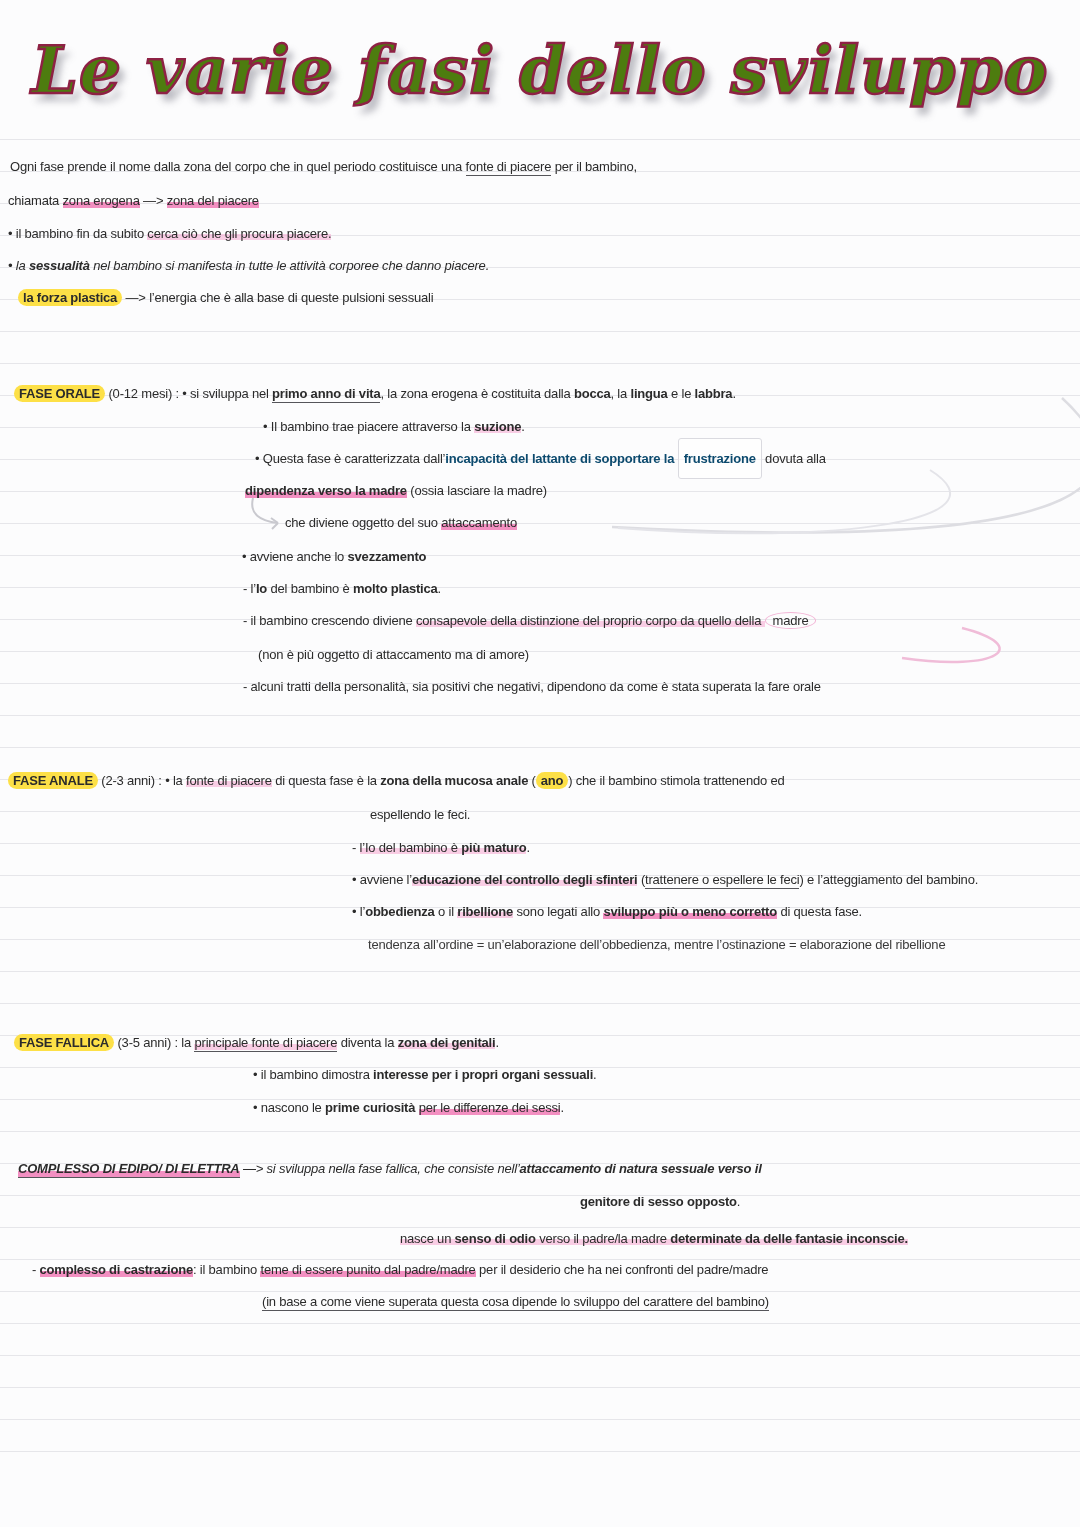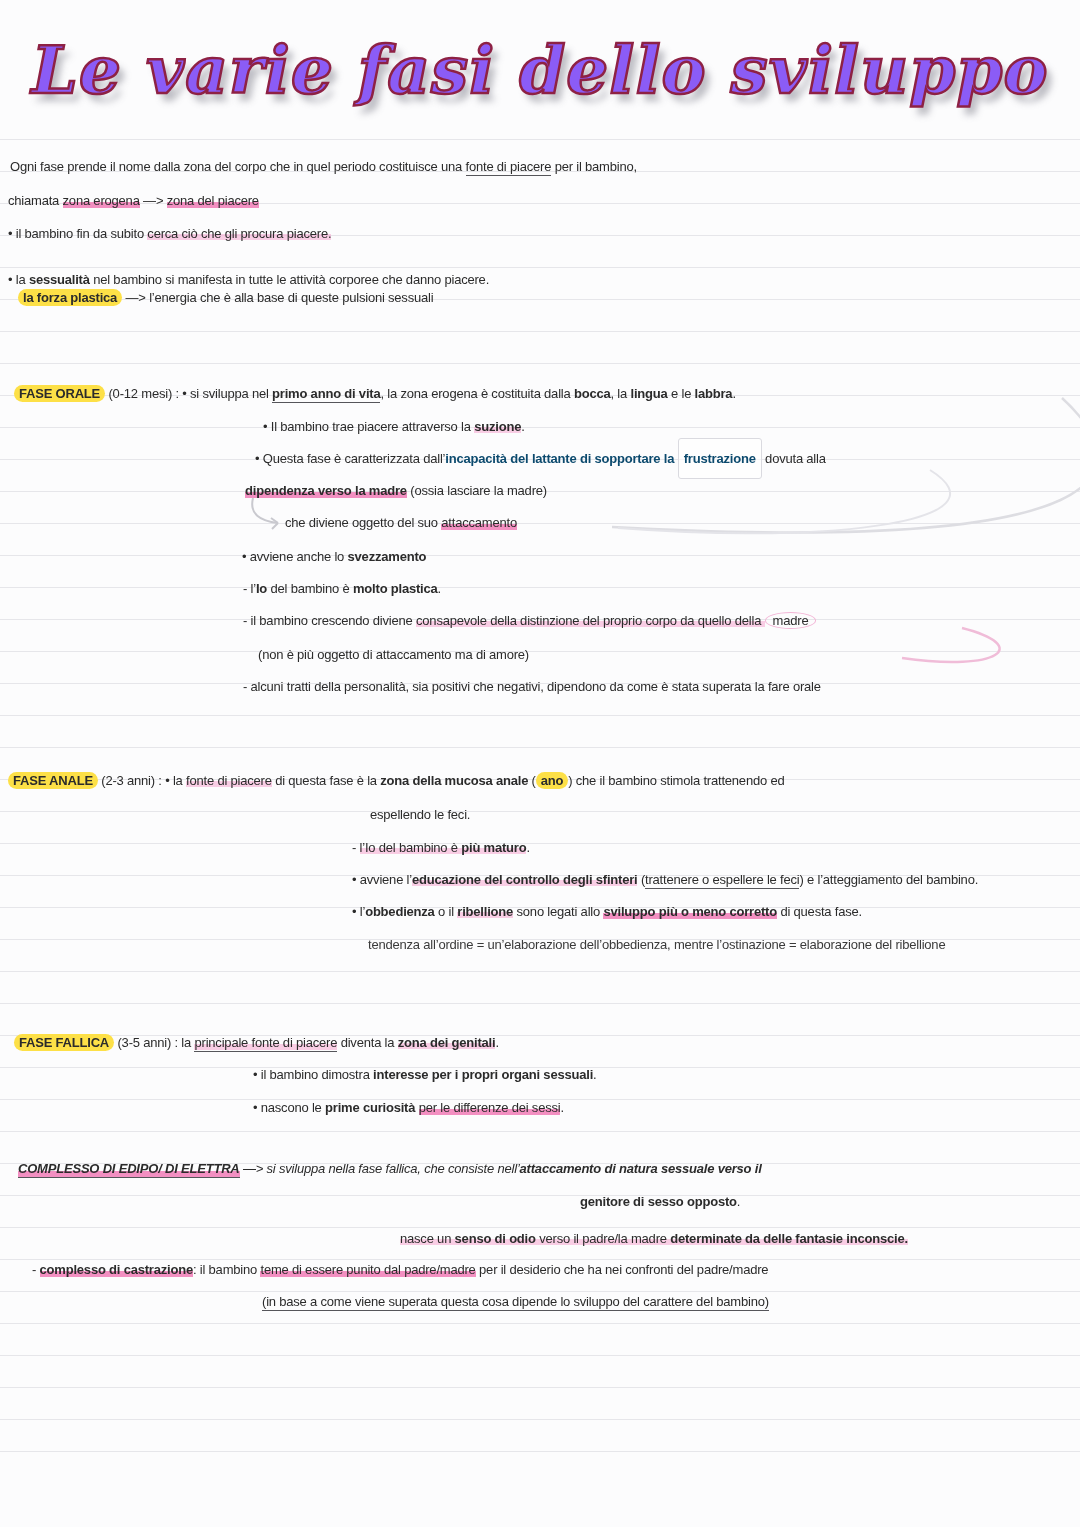--- a/index.html
+++ b/index.html
@@ -15,21 +15,21 @@
     position:absolute;left:0;top:139px;width:100%;height:1316px;
     background:repeating-linear-gradient(to bottom,#e6e6ea 0,#e6e6ea 1px,rgba(0,0,0,0) 1px,rgba(0,0,0,0) 32px);
     pointer-events:none;
   }
   .title{
     position:absolute;top:10px;left:0;width:100%;
     text-align:center;
     font-family:"DejaVu Serif",serif;
     font-style:italic;font-weight:700;
     font-size:66px;line-height:120px;
-    color:#8b5cf6;
+    color:#4d7c0f;
     -webkit-text-stroke:2.5px #8e2144;
     letter-spacing:1px;
     text-shadow:6px 8px 7px rgba(110,110,125,.45);
     white-space:nowrap;
   }
   .line{
     position:absolute;white-space:nowrap;
     font-size:13px;letter-spacing:-0.2px;line-height:21px;
   }
   .line.sm{font-size:13px;color:#3a3a3a;}
@@ -48,21 +48,21 @@
 
 <div class="page">
   <div class="ruling"></div>
 
   <div class="title">Le varie fasi dello sviluppo</div>
 
   <div>
       <div class="line" style="left: 10px; top: 156px;"><span>Ogni fase prende il nome dalla zona del corpo che in quel periodo costituisce una </span><span class="st-u">fonte di piacere</span><span> per il bambino,</span></div>
       <div class="line" style="left: 8px; top: 190px;"><span>chiamata </span><span class="st-md">zona erogena</span><span> —&gt; </span><span class="st-md">zona del piacere</span></div>
       <div class="line" style="left: 8px; top: 223px;"><span>• il bambino fin da subito </span><span class="st-ml">cerca ciò che gli procura piacere.</span></div>
-      <div class="line" style="left: 8px; top: 269px;"><span>• la </span><span class="st-b">sessualità</span><span> nel bambino si manifesta in tutte le attività corporee che danno piacere.</span></div>
+      <div class="line" style="left: 8px; top: 255px; font-style: italic;"><span>• la </span><span class="st-b">sessualità</span><span> nel bambino si manifesta in tutte le attività corporee che danno piacere.</span></div>
       <div class="line" style="left: 18px; top: 287px;"><span class="st-b st-hl">la forza plastica</span><span> —&gt; l’energia che è alla base di queste pulsioni sessuali</span></div>
       <div class="line" style="left: 14px; top: 383px;"><span class="st-b st-hl">FASE ORALE</span><span> (0-12 mesi) : • si sviluppa nel </span><span class="st-b st-u">primo anno di vita</span><span>, la zona erogena è costituita dalla </span><span class="st-b">bocca</span><span>, la </span><span class="st-b">lingua</span><span> e le </span><span class="st-b">labbra</span><span>.</span></div>
       <div class="line" style="left: 247px; top: 416px; margin-left: 16px;"><span>• Il bambino trae piacere attraverso la </span><span class="st-b st-ml">suzione</span><span>.</span></div>
       <div class="line" style="left: 255px; top: 448px;"><span>• Questa fase è caratterizzata dall’</span><span class="st-mag">incapacità del lattante di sopportare la </span><span class="st-mag st-box">frustrazione</span><span> dovuta alla</span></div>
       <div class="line" style="left: 245px; top: 480px;"><span class="st-b st-md">dipendenza verso la madre</span><span> (ossia lasciare la madre)</span></div>
       <div class="line" style="left: 285px; top: 512px;"><span>che diviene oggetto del suo </span><span class="st-md">attaccamento</span></div>
       <div class="line" style="left: 242px; top: 546px;"><span>• avviene anche lo </span><span class="st-b">svezzamento</span></div>
       <div class="line" style="left: 243px; top: 578px;"><span>- l’</span><span class="st-b">Io</span><span> del bambino è </span><span class="st-b">molto plastica</span><span>.</span></div>
       <div class="line" style="left: 243px; top: 610px;"><span>- il bambino crescendo diviene </span><span class="st-ml">consapevole della distinzione del proprio corpo da quello della </span><span class="st-circle">madre</span></div>
       <div class="line" style="left: 258px; top: 644px;"><span>(non è più oggetto di attaccamento ma di amore)</span></div>

